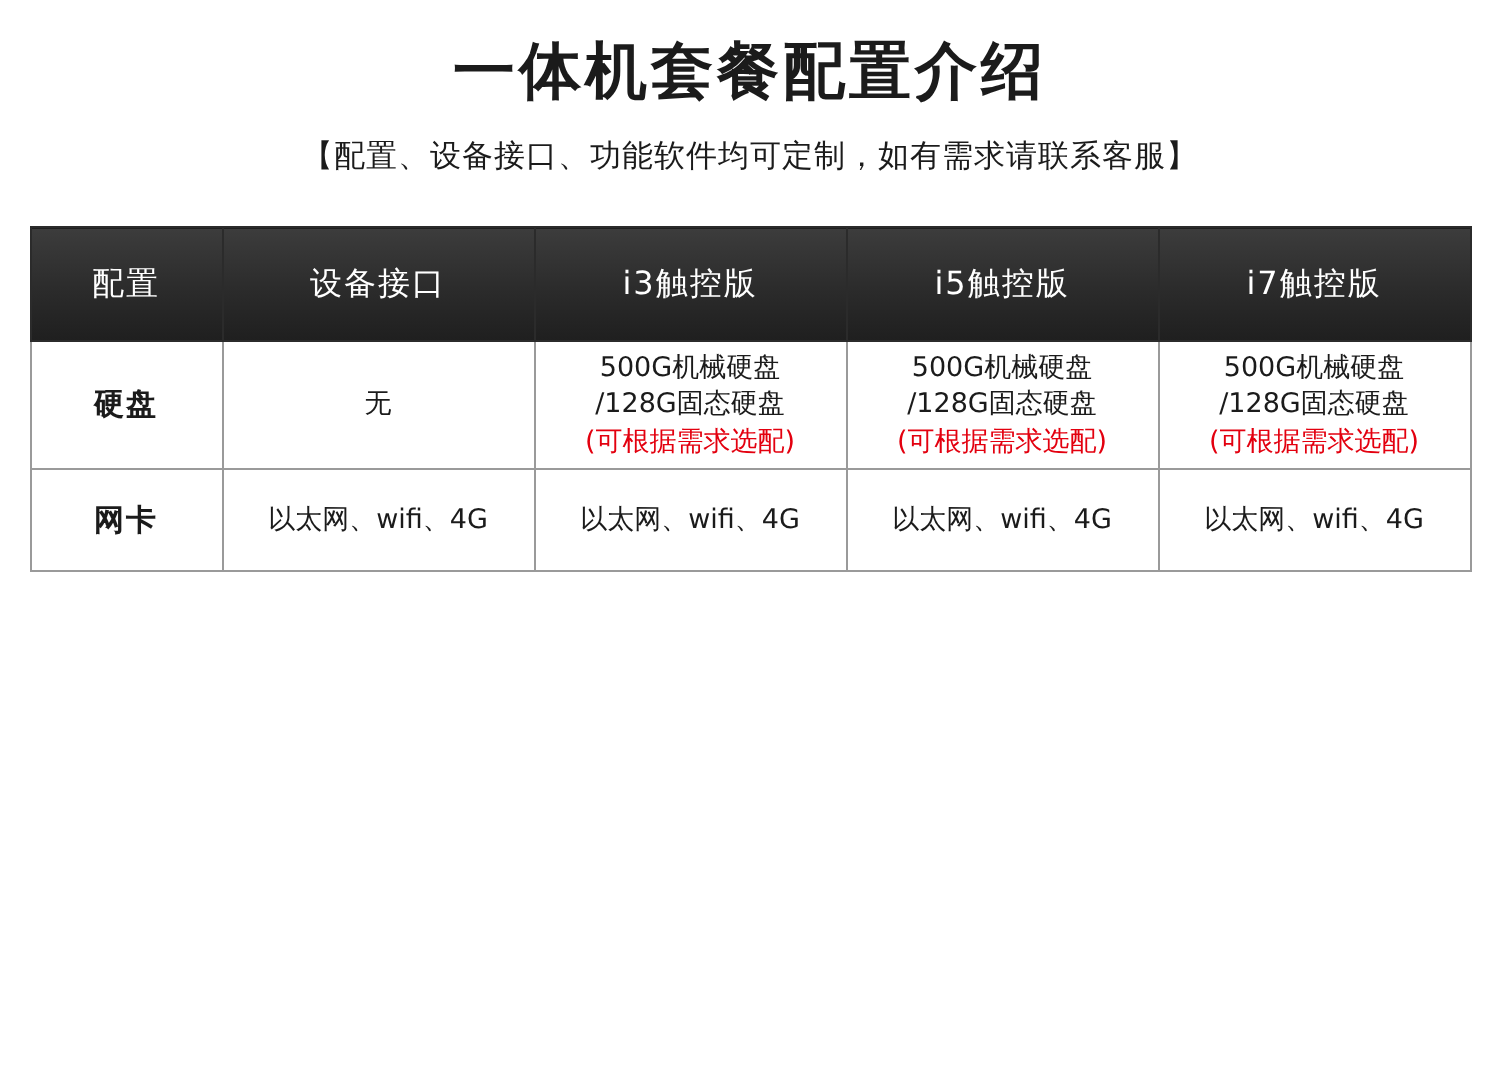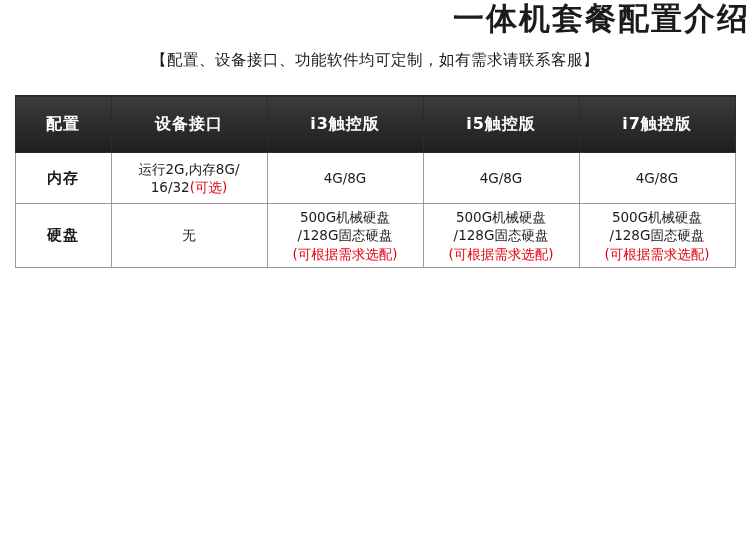--- a/index.html
+++ b/index.html
@@ -13,25 +13,26 @@
     font-family: "DejaVu Sans", "Liberation Sans", sans-serif;
     overflow: hidden;
   }
   .page {
     width: 750px;
     height: 544px;
     position: relative;
     box-sizing: border-box;
   }
   .title {
-    text-align: right;
+    text-align: center;
     font-size: 31px;
     font-weight: bold;
     color: #1b1b1b;
     letter-spacing: 2px;
+    padding-top: 18px;
     line-height: 1.2;
   }
   .subtitle {
     text-align: center;
     font-size: 15.5px;
     color: #1b1b1b;
     padding-top: 13px;
     padding-bottom: 24px;
     letter-spacing: 0.5px;
   }
@@ -46,21 +47,21 @@
     text-align: center;
     vertical-align: middle;
     font-size: 13.5px;
     color: #1b1b1b;
     padding: 4px 2px;
     line-height: 1.35;
   }
   table.spec thead th {
     background: linear-gradient(to bottom, #3c3c3c 0%, #2b2b2b 55%, #1f1f1f 100%);
     color: #ffffff;
-    font-weight: bold;
+    font-weight: normal;
     font-size: 16px;
     height: 48px;
     border: 1px solid #2b2b2b;
     letter-spacing: 1px;
   }
   table.spec thead th.first-col {
     font-size: 16px;
   }
   col.c0 { width: 96px; }
   col.c1 { width: 156px; }
@@ -99,36 +100,20 @@
     <thead>
       <tr>
         <th class="first-col">配置</th>
         <th>设备接口</th>
         <th>i3触控版</th>
         <th>i5触控版</th>
         <th>i7触控版</th>
       </tr>
     </thead>
     <tbody id="spec-body">
-        <tr>
-          <td class="rowhead">内存</td>
-          <td>
-            <span class="ln">运行2G,内存8G/</span>
-            <span class="ln"><span>16/32</span><span class="red">(可选)</span></span>
-          </td>
-          <td>
-            <span class="ln">4G/8G</span>
-          </td>
-          <td>
-            <span class="ln">4G/8G</span>
-          </td>
-          <td>
-            <span class="ln">4G/8G</span>
-          </td>
-        </tr>
         <tr class="tall">
           <td class="rowhead">硬盘</td>
           <td>
             <span class="ln">无</span>
           </td>
           <td>
             <span class="ln">500G机械硬盘</span>
             <span class="ln">/128G固态硬盘</span>
             <span class="ln red">(可根据需求选配)</span>
           </td>
@@ -136,15 +121,30 @@
             <span class="ln">500G机械硬盘</span>
             <span class="ln">/128G固态硬盘</span>
             <span class="ln red">(可根据需求选配)</span>
           </td>
           <td>
             <span class="ln">500G机械硬盘</span>
             <span class="ln">/128G固态硬盘</span>
             <span class="ln red">(可根据需求选配)</span>
           </td>
         </tr>
+        <tr>
+          <td class="rowhead">网卡</td>
+          <td>
+            <span class="ln">以太网、wifi、4G</span>
+          </td>
+          <td>
+            <span class="ln">以太网、wifi、4G</span>
+          </td>
+          <td>
+            <span class="ln">以太网、wifi、4G</span>
+          </td>
+          <td>
+            <span class="ln">以太网、wifi、4G</span>
+          </td>
+        </tr>
       </tbody>
   </table>
 </div>
 
 </body></html>

